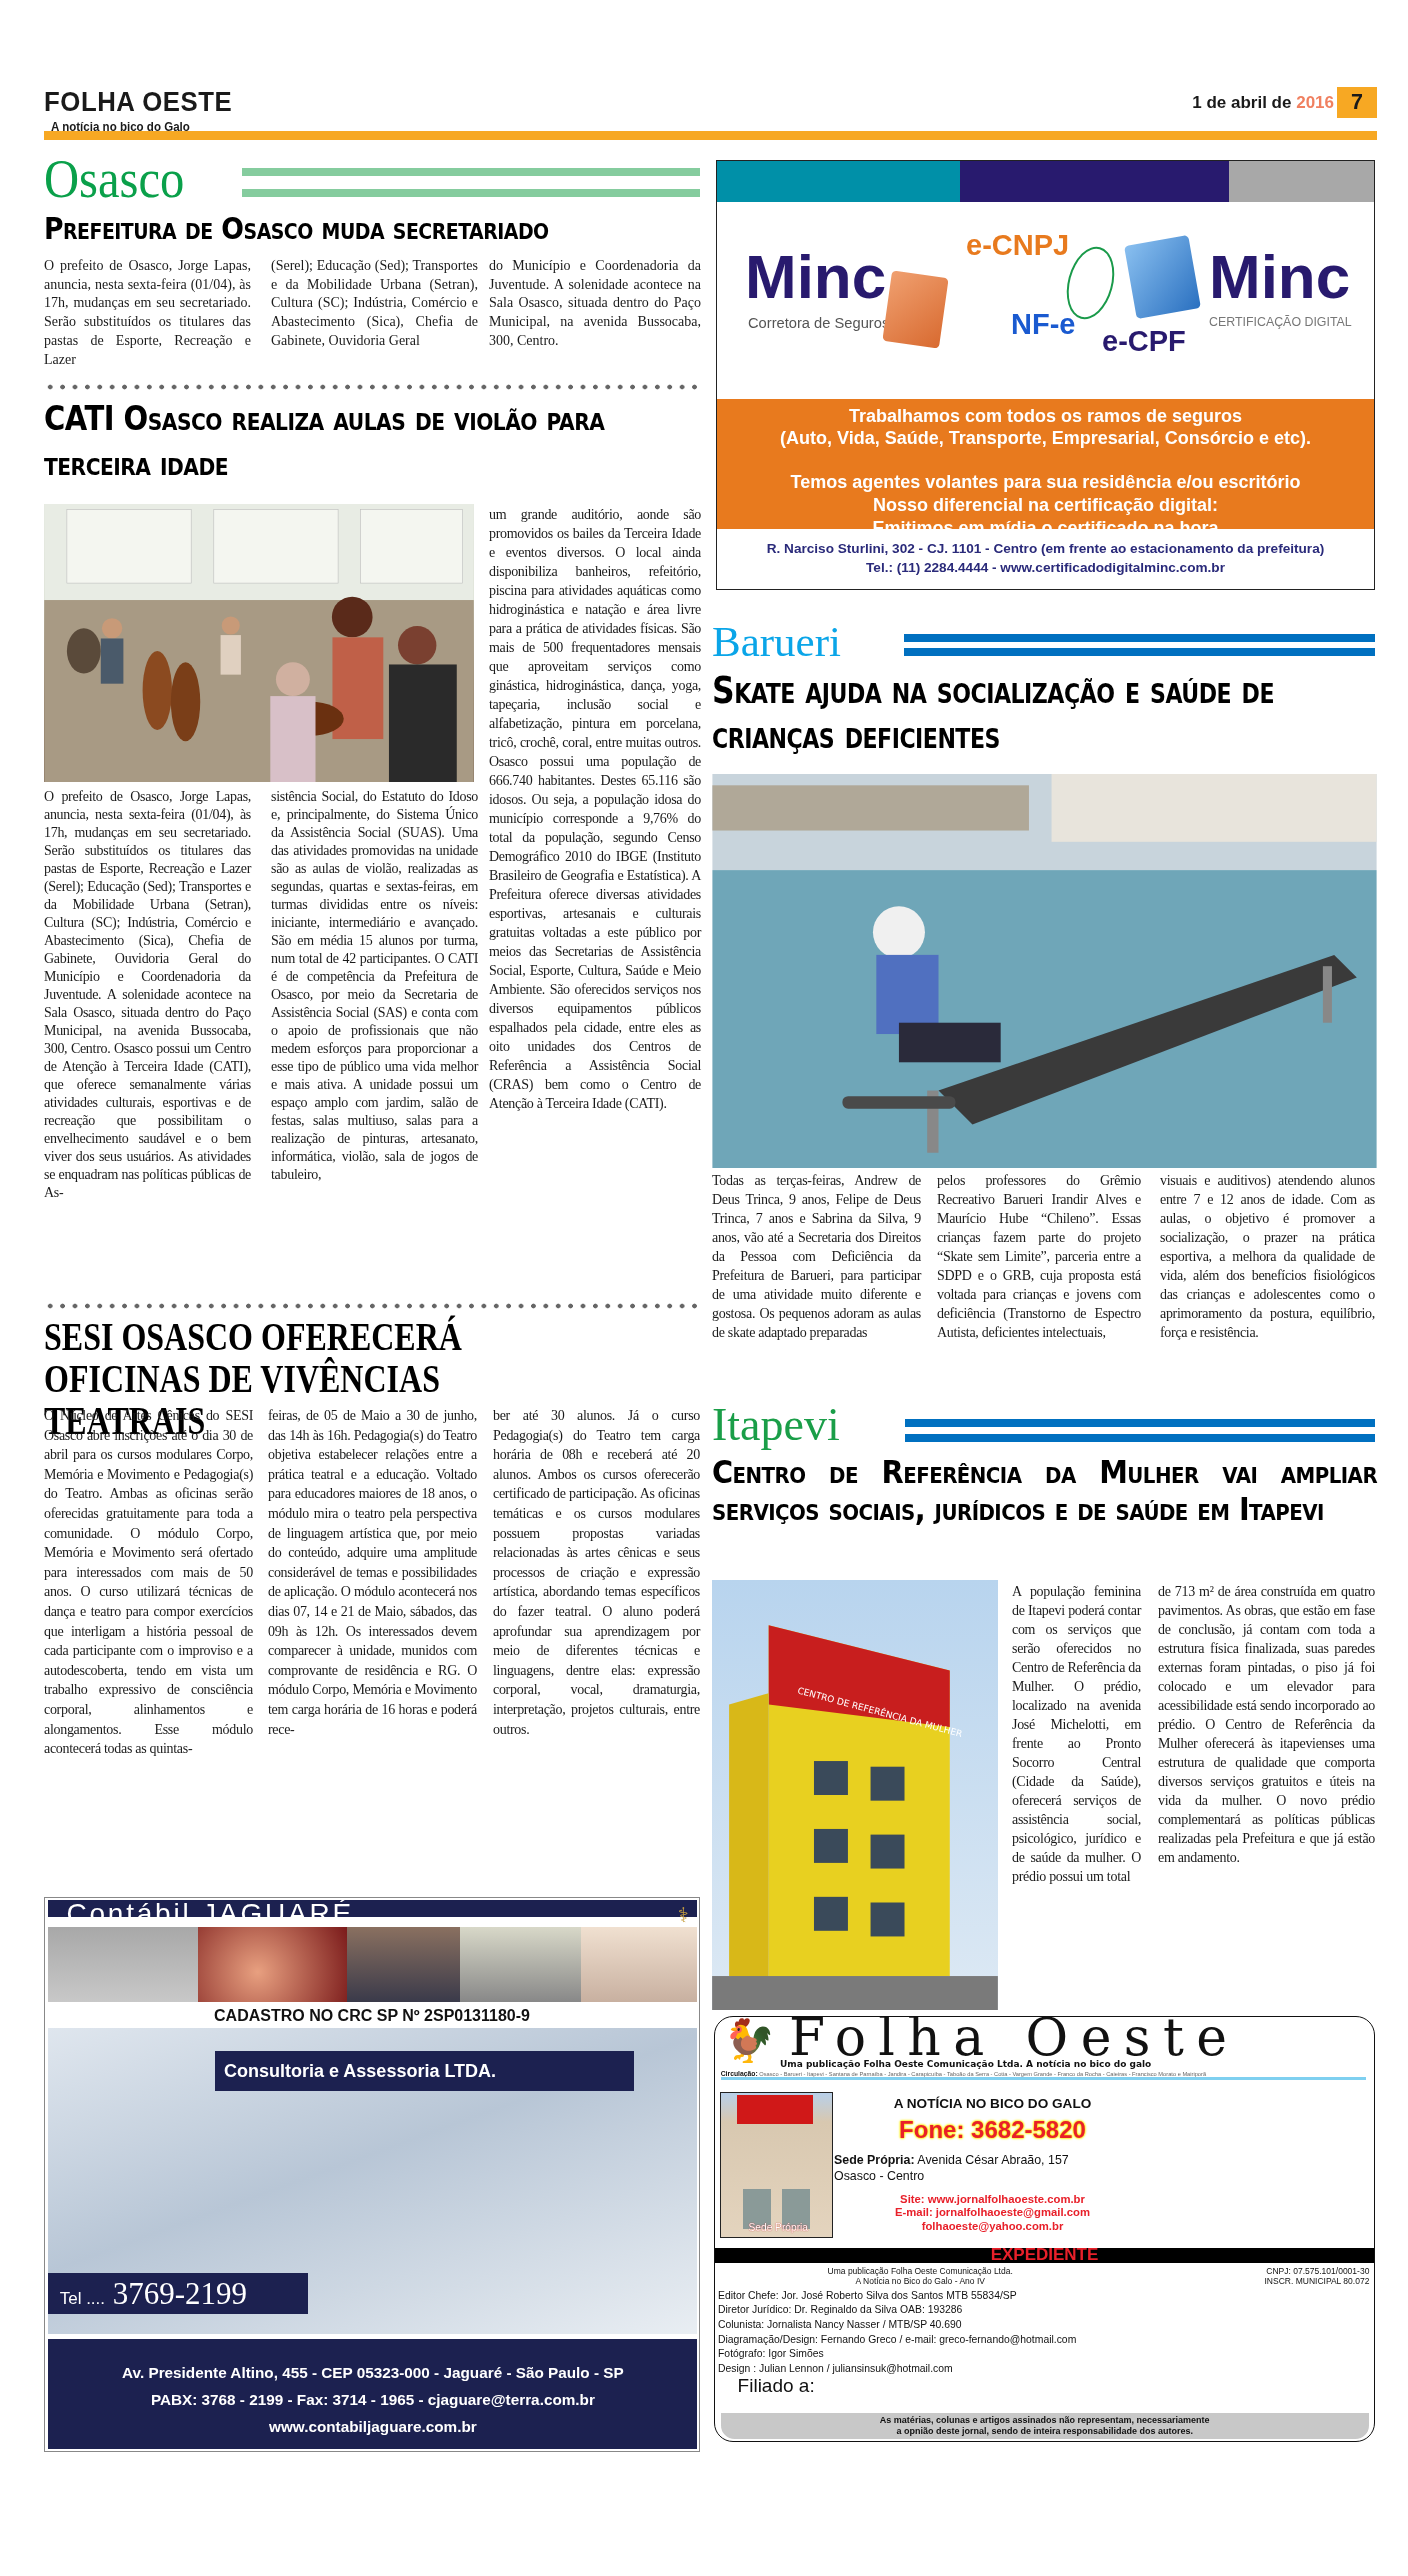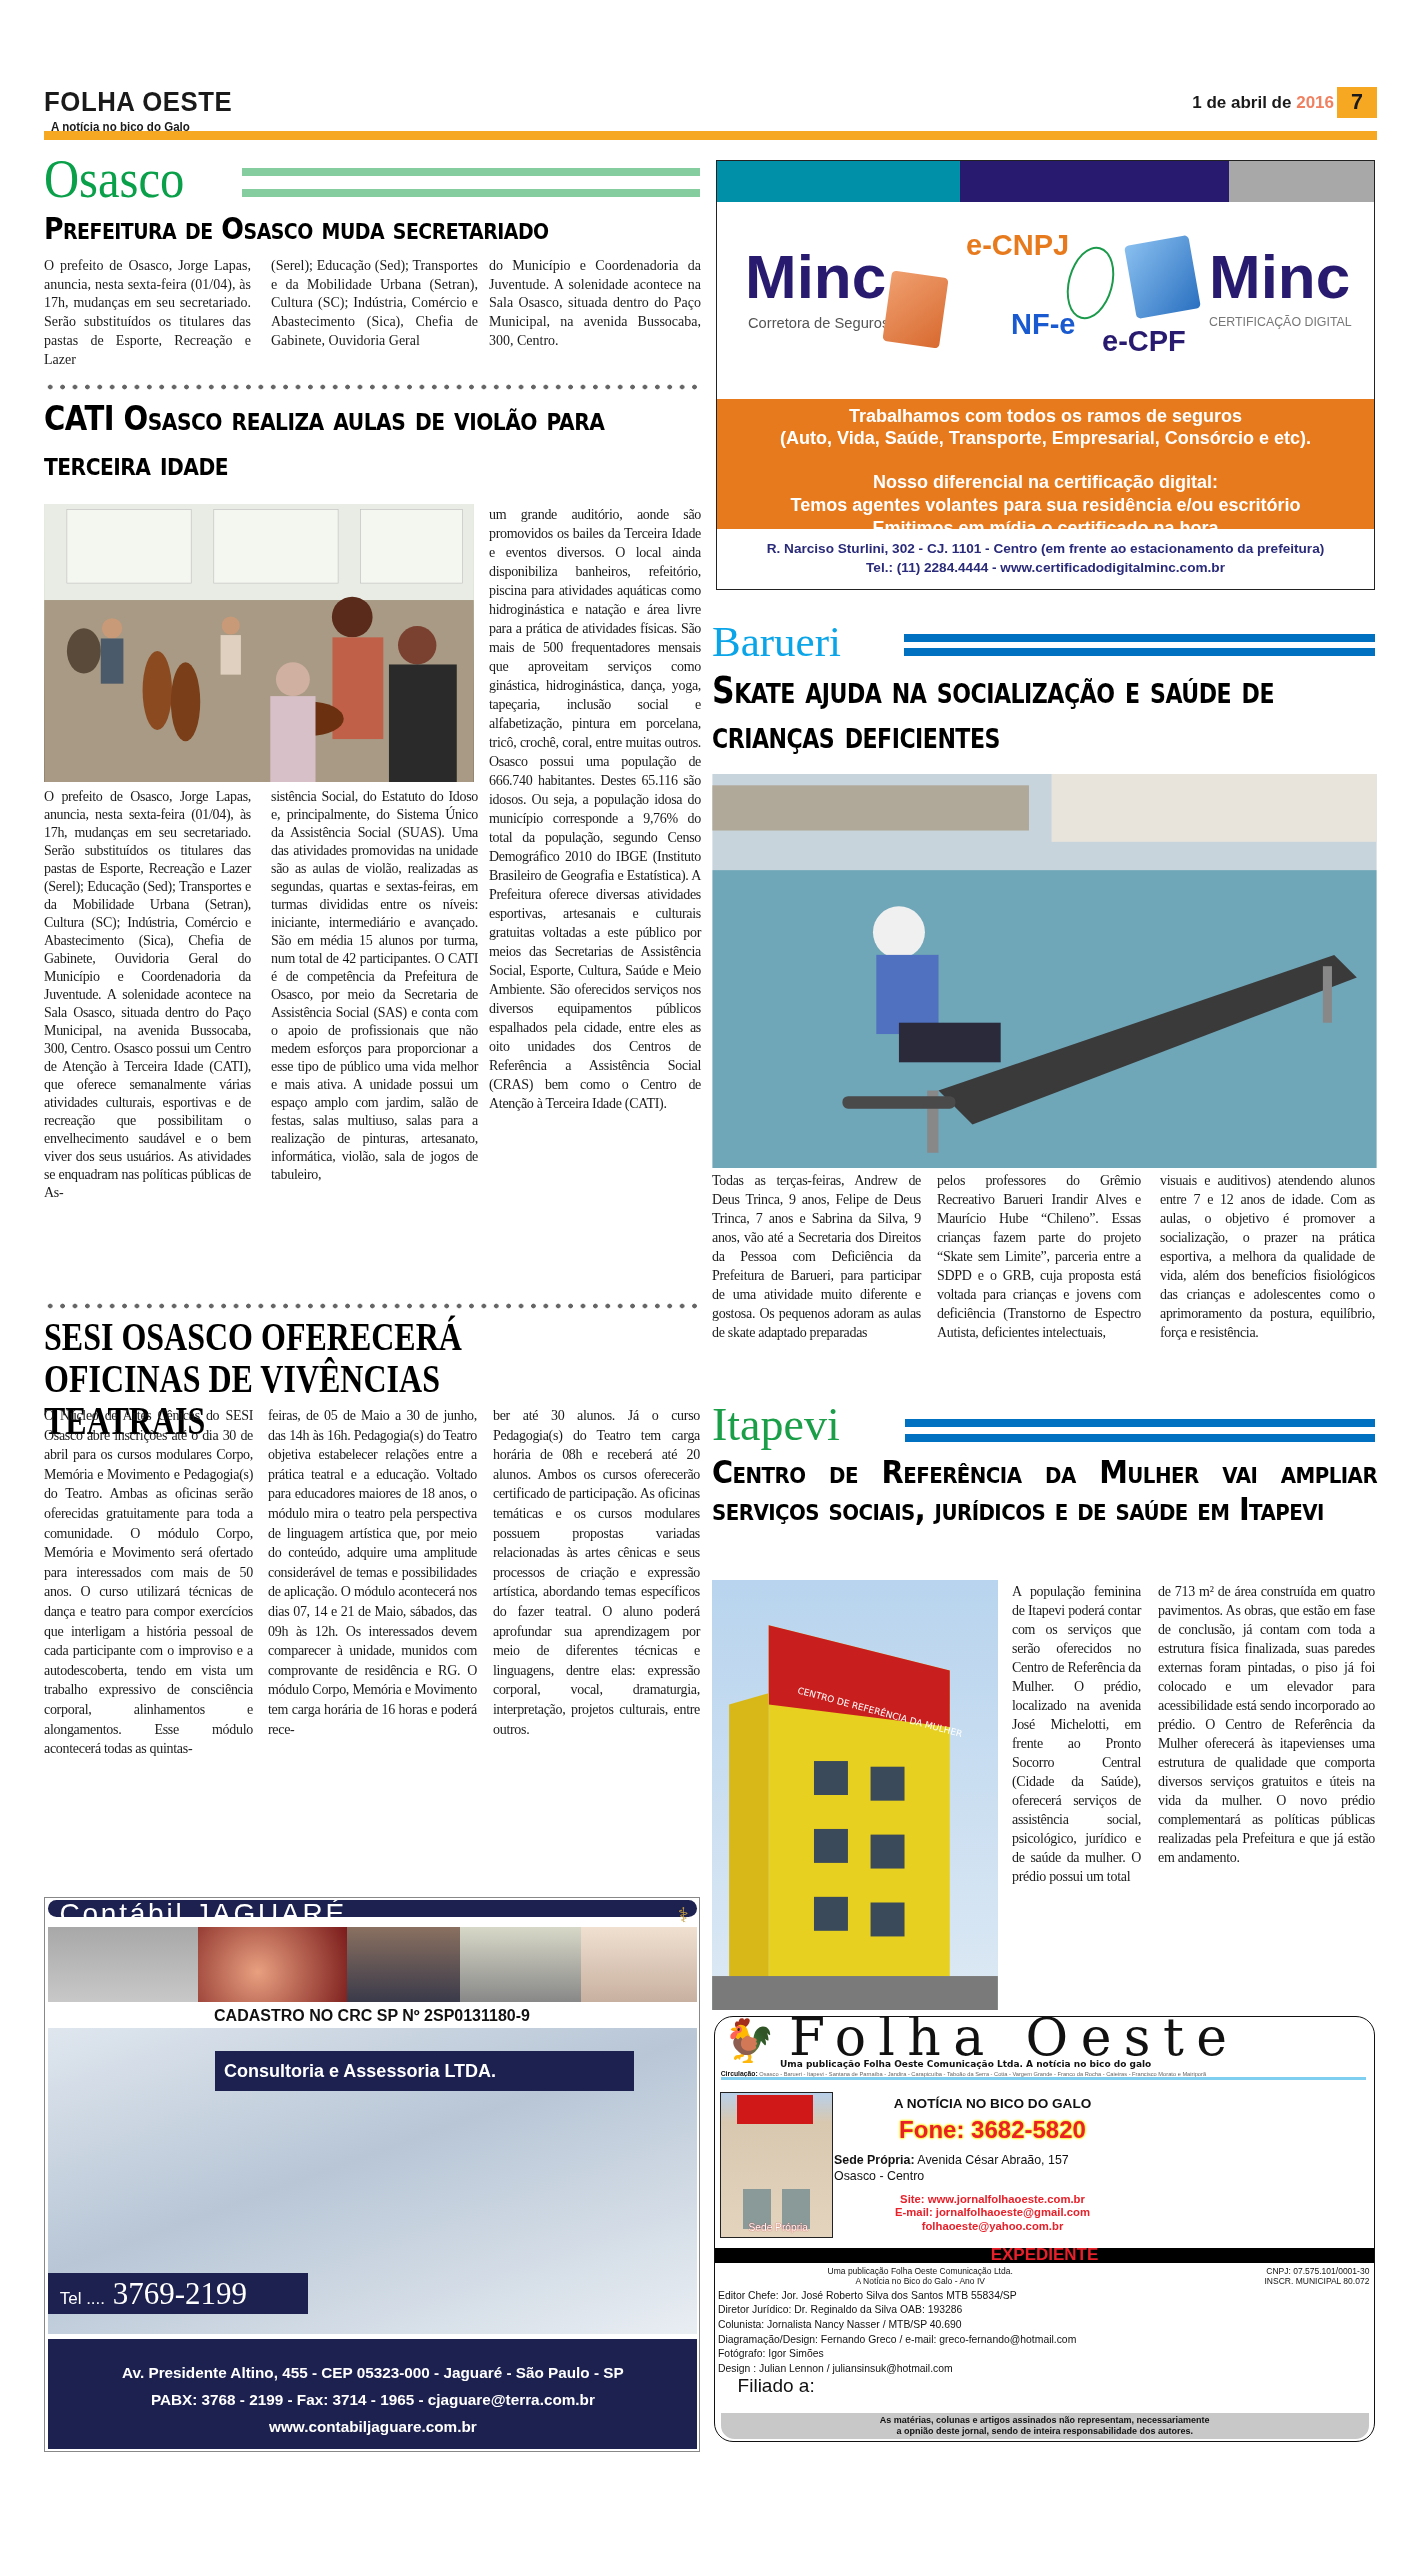--- a/index.html
+++ b/index.html
@@ -34,21 +34,21 @@
   .photo { overflow: hidden; }
 
   
   .minc-ad { left: 716px; top: 160px; width: 659px; height: 430px; border: 1.1px solid #222; background: #fff; }
   .minc-topbar { position: absolute; left: 0; top: 0; width: 100%; height: 41px; display: flex; }
   .minc-orange { position: absolute; left: 0; top: 238px; width: 100%; height: 130px; background: #e87a1e; color: #fff; text-align: center; font-family: "Liberation Sans", sans-serif; font-weight: bold; font-size: 18px; line-height: 22.6px; padding-top: 5.7px; transform-origin: center; }
   .minc-footer { position: absolute; left: 0; top: 378px; width: 100%; text-align: center; font-family: "Liberation Sans", sans-serif; font-weight: bold; font-size: 13.6px; color: #2a2a7a; line-height: 19px; }
 
   
   .jag-ad { left: 44px; top: 1897px; width: 656px; height: 555px; border: 1.1px solid #888; background: #fff; }
-  .jag-top { position: absolute; left: 3.4px; top: 2.3px; width: 649px; height: 17px; background: #1c2150; color: #fff; font-family: "Liberation Sans", sans-serif; font-size: 28px; letter-spacing: 2.8px; padding-left: 11px; line-height: 27px; border-radius: 13px; }
+  .jag-top { position: absolute; left: 3.4px; top: 2.3px; width: 649px; height: 17px; background: #1c2150; color: #fff; font-family: "Liberation Sans", sans-serif; font-size: 28px; letter-spacing: 2.8px; padding-left: 18px; line-height: 27px; }
   .jag-sub { position: absolute; left: 8px; top: 33px; font-family: "Liberation Sans", sans-serif; font-weight: bold; font-size: 6.8px; color: #222; letter-spacing: 0.6px; }
   .jag-crc { position: absolute; left: 0; width: 100%; top: 109px; text-align: center; font-family: "Liberation Sans", sans-serif; font-weight: bold; font-size: 16px; color: #111; }
   .jag-mid { position: absolute; left: 3.4px; top: 130px; width: 649px; height: 306px; background: linear-gradient(160deg, #dfe6ee 0%, #b8c6d6 45%, #e9eef3 100%); }
   .jag-ltda { position: absolute; left: 170px; top: 153px; width: 419px; height: 40px; background: #1c2150; color: #fff; font-family: "Liberation Sans", sans-serif; font-weight: bold; font-size: 18px; line-height: 40px; padding-left: 9px; }
   .jag-tel { position: absolute; left: 3.4px; top: 375px; width: 260px; height: 41px; background: #1c2150; color: #fff; font-family: "Liberation Serif", serif; font-size: 31px; line-height: 41px; padding-left: 11.3px; }
   .jag-tel small { font-family: "Liberation Sans", sans-serif; font-size: 17px; }
   .jag-bottom { position: absolute; left: 3.4px; top: 441px; width: 649px; height: 110px; background: #1c2150; color: #fff; text-align: center; font-family: "Liberation Sans", sans-serif; font-weight: bold; font-size: 15.3px; line-height: 27px; padding-top: 20px; }
 
   
   .fo-ad { left: 714px; top: 2016px; width: 661px; height: 426px; border: 1.7px solid #111; border-radius: 19px; background: #fff; overflow: hidden; }
@@ -157,22 +157,22 @@
   <div style="position:absolute; left:385px; top:164px; font-family:'Liberation Sans',sans-serif; font-weight:bold; font-size:29px; color:#281a6e;">e-CPF</div>
   <div style="position:absolute; left:413px; top:79px; width:65px; height:74px; background:linear-gradient(135deg,#8ac0f0,#2a70c0); border-radius:4.5px; transform:rotate(-10deg);"></div>
   <div style="position:absolute; left:492px; top:85px; font-family:'Liberation Sans',sans-serif; font-weight:bold; font-size:62px; color:#281a6e; line-height:1;">
     <span>Minc</span>
   </div>
   <div style="position:absolute; left:492px; top:154px; font-family:'Liberation Sans',sans-serif; font-size:12.4px; color:#777;">CERTIFICAÇÃO DIGITAL</div>
   <div class="minc-orange">
     <div>Trabalhamos com todos os ramos de seguros</div>
     <div>(Auto, Vida, Saúde, Transporte, Empresarial, Consórcio e etc).</div>
     <div style="height:21.5px;"></div>
+    <div>Temos agentes volantes para sua residência e/ou escritório</div>
     <div>Nosso diferencial na certificação digital:</div>
-    <div>Temos agentes volantes para sua residência e/ou escritório</div>
     <div>Emitimos em mídia o certificado na hora</div>
   </div>
   <div class="minc-footer">
     <div>R. Narciso Sturlini, 302 - CJ. 1101 - Centro (em frente ao estacionamento da prefeitura)</div>
     <div>Tel.: (11) 2284.4444 - www.certificadodigitalminc.com.br</div>
   </div>
 </div>
 
 <div class="abs section-label" style="left:712px; top:620px; font-size:43px; color:#0aa5e8;">Barueri</div>
 <div class="abs rule-pair" style="left:904px; top:634px; width:471px; height:21.5px;">

